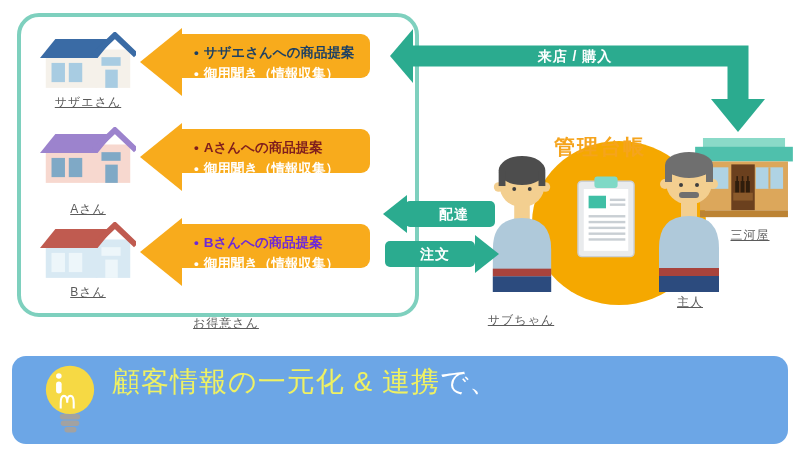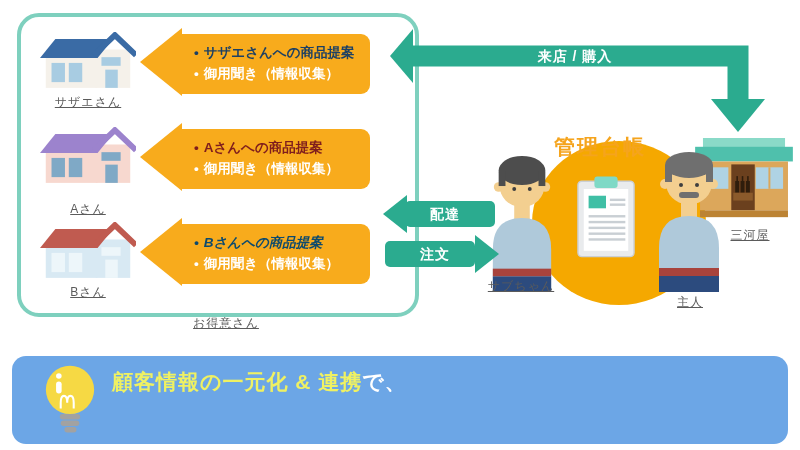--- a/index.html
+++ b/index.html
@@ -3,36 +3,36 @@
 <meta charset="utf-8">
 <style>
   html,body{margin:0;padding:0;background:#fff;}
   #stage{position:relative;width:800px;height:450px;background:#ffffff;overflow:hidden;
          font-family:"Liberation Sans","DejaVu Sans",sans-serif;}
   .abs{position:absolute;}
   
   #customers-box{left:17px;top:13px;width:394px;height:296px;border:4px solid #7ED0BE;border-radius:22px;background:#fff;}
   .house-label,.small-label{font-size:12px;color:#5B5B5B;letter-spacing:1px;text-align:center;text-decoration:underline;}
   
-  .banner-body{left:181px;width:189px;height:60px;background:#F8AB1C;border-radius:0 9px 9px 0;}
+  .banner-body{left:181px;width:189px;height:44px;background:#F8AB1C;border-radius:0 9px 9px 0;}
   .banner-tip{width:0;height:0;border-top:34px solid transparent;border-bottom:34px solid transparent;border-right:42px solid #F8AB1C;left:140px;}
   .banner-text{padding:8px 0 0 13px;font-size:13.5px;font-weight:bold;line-height:21px;white-space:nowrap;}
   .banner-line2{color:#ffffff;}
   .c-sazae{color:#1C4064;}
   .c-a{color:#7f1d1d;}
-  .c-b{color:#0c4a6e;font-style:italic;}
+  .c-b{color:#6d28d9;}
   .bullet{margin-right:5px;}
   
   .flow-label{font-size:14px;font-weight:bold;color:#ffffff;text-align:center;letter-spacing:1px;}
   
   #ledger-circle{left:532px;top:141px;width:174px;height:164px;border-radius:50%;background:#F5A800;}
   #ledger-title{left:520px;top:101px;width:160px;text-align:center;font-size:21px;font-weight:bold;color:#F5A41D;letter-spacing:2px;margin-top:32px;}
   
   #callout{left:12px;top:356px;width:776px;height:88px;background:#6CA6E6;border-radius:14px;}
-  #callout-text{left:112px;top:366px;font-weight:bold;font-size:21px;line-height:31px;letter-spacing:1px;color:#ffffff;white-space:nowrap;}
+  #callout-text{left:112px;top:366px;font-weight:normal;font-size:28px;line-height:31px;letter-spacing:1px;color:#ffffff;white-space:nowrap;}
   .hl{color:#EFF162;}
   svg{display:block;}
 </style>
 </head>
 <body>
 
 <div id="stage">
 
   <div id="customers-box" class="abs"></div>
 
@@ -141,21 +141,21 @@
     <rect x="8" y="128" width="60" height="16" fill="#2C4B7E"></rect>
     <circle cx="14" cy="36" r="5" fill="#F3CF90"></circle>
     <circle cx="62" cy="36" r="5" fill="#F3CF90"></circle>
     <rect x="15" y="6" width="46" height="50" rx="21" fill="#F3CF90"></rect>
     <ellipse cx="38" cy="19" rx="24" ry="15" fill="#4D4D4D"></ellipse>
     <rect x="14" y="20" width="7" height="15" fill="#4D4D4D"></rect>
     <rect x="55" y="20" width="7" height="15" fill="#4D4D4D"></rect>
     <circle cx="30" cy="38" r="2" fill="#3F3F3F"></circle>
     <circle cx="46" cy="38" r="2" fill="#3F3F3F"></circle>
   </svg>
-  <div class="abs small-label" style="left:471px;top:278px;width:100px;">サブちゃん</div>
+  <div class="abs small-label" style="left:471px;top:312px;width:100px;">サブちゃん</div>
 
   <svg class="abs" style="left:651px;top:148px;" width="76" height="144" viewBox="0 0 76 144">
     <rect x="30" y="46" width="16" height="24" fill="#F3CF90"></rect>
     <path d="M8,144 L8,100 Q8,68 38,68 Q68,68 68,100 L68,144 Z" fill="#AFC9DA"></path>
     <rect x="8" y="120" width="60" height="8" fill="#A8433C"></rect>
     <rect x="8" y="128" width="60" height="16" fill="#2C4B7E"></rect>
     <circle cx="14" cy="36" r="5" fill="#F3CF90"></circle>
     <circle cx="62" cy="36" r="5" fill="#F3CF90"></circle>
     <rect x="15" y="6" width="46" height="50" rx="21" fill="#F3CF90"></rect>
     <ellipse cx="38" cy="17" rx="24" ry="13" fill="#6F6F6F"></ellipse>
@@ -170,21 +170,21 @@
   <svg class="abs" style="left:0;top:0;" width="800" height="450" viewBox="0 0 800 450">
     <path d="M412,56 L738,56 L738,99" stroke="#2BAB8F" stroke-width="21" fill="none"></path>
     <polygon points="390,56 413,29 413,83" fill="#2BAB8F"></polygon>
     <polygon points="738,132 711,99 765,99" fill="#2BAB8F"></polygon>
     <rect x="405" y="201" width="90" height="26" rx="5" fill="#2BAB8F"></rect>
     <polygon points="383,214 407,195 407,233" fill="#2BAB8F"></polygon>
     <rect x="385" y="241" width="90" height="26" rx="5" fill="#2BAB8F"></rect>
     <polygon points="499,254 475,235 475,273" fill="#2BAB8F"></polygon>
   </svg>
   <div class="abs flow-label" style="left:500px;top:48px;width:150px;">来店 / 購入</div>
-  <div class="abs flow-label" style="left:405px;top:206px;width:80px;">配達</div>
+  <div class="abs flow-label" style="left:414px;top:206px;width:80px;">配達</div>
   <div class="abs flow-label" style="left:395px;top:246px;width:80px;">注文</div>
 
   <div id="callout" class="abs"></div>
   <svg class="abs" style="left:40px;top:362px;" width="60" height="78" viewBox="0 0 64 84">
     <circle cx="32" cy="30" r="26" fill="#F6D944"></circle>
     <circle cx="20" cy="15" r="3" fill="#ffffff"></circle>
     <rect x="17" y="21" width="6" height="13" rx="3" fill="#ffffff"></rect>
     <path d="M22,50 L22,44 C22,34 29,34 29,44 C29,34 36,34 36,44 L36,50" stroke="#ffffff" stroke-width="2.2" fill="none"></path>
     <rect x="21" y="56" width="22" height="6" rx="3" fill="#A2A2A2"></rect>
     <rect x="22" y="63" width="20" height="6" rx="3" fill="#A2A2A2"></rect>

